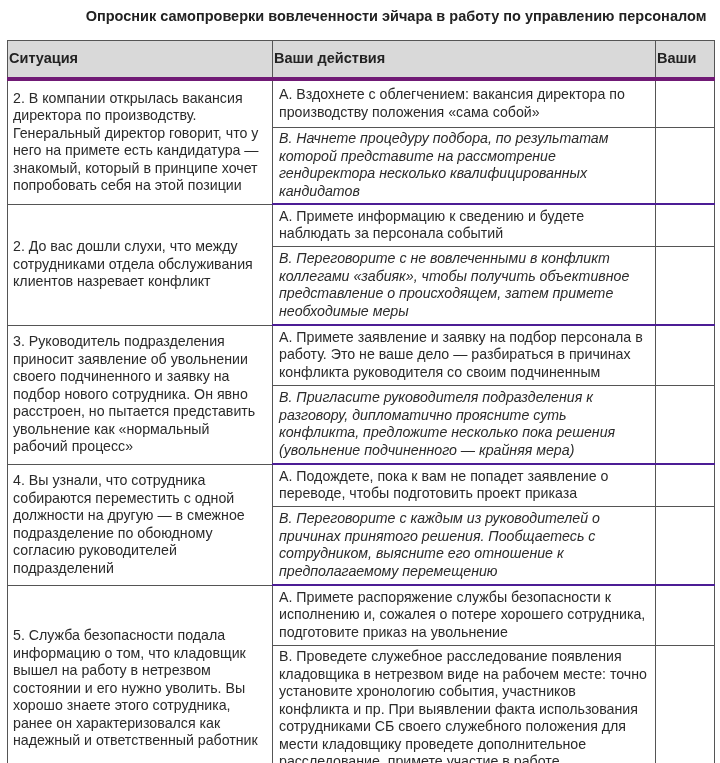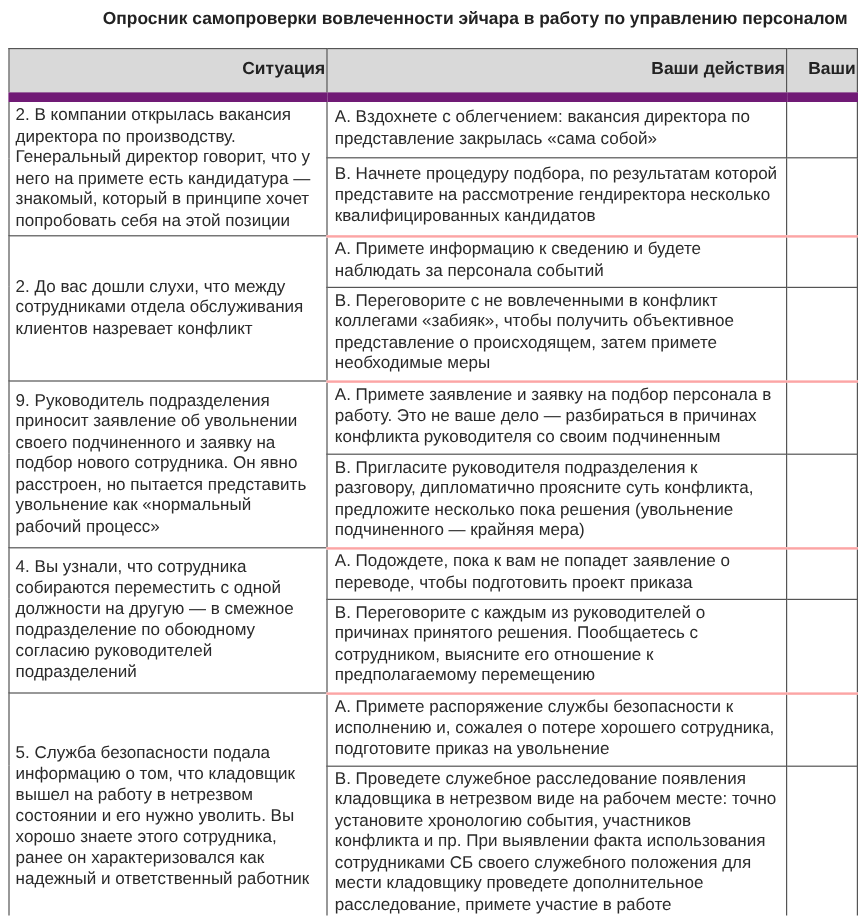--- a/index.html
+++ b/index.html
@@ -25,31 +25,31 @@
     }
     table.q th, table.q td {
       border: 1px solid #555;
       vertical-align: middle;
     }
     table.q th {
       background: #d9d9d9;
       font-weight: bold;
       font-size: 14.5px;
       height: 34px;
-      text-align: right;
+      text-align: left;
       color: #222;
-      border-bottom: 8px solid #701a75;
+      border-bottom: 4px solid #701a75;
     }
     col.c1 { width: 265px; }
     col.c2 { width: 383px; }
     col.c3 { width: 59px; }
     td.sit { padding: 3px 5px 3px 5px; }
     td.act { padding: 2px 6px 3px 6px; vertical-align: top; }
     td.choice { padding: 0; }
-    tr.group-end td { border-bottom: 2px solid #fca5a5; }
+    tr.group-end td { border-bottom: 2px solid #4c1d95; font-style: italic; }
   </style>
 </head>
 <body>
 
 <div class="title">Опросник самопроверки вовлеченности эйчара в работу по управлению персоналом</div>
 
 <table class="q">
   <colgroup>
       <col class="c1">
       <col class="c2">
@@ -59,40 +59,40 @@
     <tr>
       <th>Ситуация</th>
       <th>Ваши действия</th>
       <th>Ваши</th>
     </tr>
   </thead>
   <tbody>
 
     <tr>
       <td class="sit" rowspan="2">2. В компании открылась вакансия директора по производству. Генеральный директор говорит, что у него на примете есть кандидатура — знакомый, который в принципе хочет попробовать себя на этой позиции</td>
-      <td class="act" style="height:41px">А. Вздохнете с облегчением: вакансия директора по представление закрылась «сама собой»</td>
+      <td class="act" style="height:41px">А. Вздохнете с облегчением: вакансия директора по производству положения «сама собой»</td>
       <td class="choice"></td>
     </tr>
     <tr class="group-end">
       <td class="act" style="height:58px">В. Начнете процедуру подбора, по результатам которой представите на рассмотрение гендиректора несколько квалифицированных кандидатов</td>
       <td class="choice"></td>
     </tr>
 
     <tr>
       <td class="sit" rowspan="2">2. До вас дошли слухи, что между сотрудниками отдела обслуживания клиентов назревает конфликт</td>
       <td class="act" style="height:36px">А. Примете информацию к сведению и будете наблюдать за персонала событий</td>
       <td class="choice"></td>
     </tr>
     <tr class="group-end">
       <td class="act" style="height:72px">В. Переговорите с не вовлеченными в конфликт коллегами «забияк», чтобы получить объективное представление о происходящем, затем примете необходимые меры</td>
       <td class="choice"></td>
     </tr>
 
     <tr>
-      <td class="sit" rowspan="2">9. Руководитель подразделения приносит заявление об увольнении своего подчиненного и заявку на подбор нового сотрудника. Он явно расстроен, но пытается представить увольнение как «нормальный рабочий процесс»</td>
+      <td class="sit" rowspan="2">3. Руководитель подразделения приносит заявление об увольнении своего подчиненного и заявку на подбор нового сотрудника. Он явно расстроен, но пытается представить увольнение как «нормальный рабочий процесс»</td>
       <td class="act" style="height:54px">А. Примете заявление и заявку на подбор персонала в работу. Это не ваше дело — разбираться в причинах конфликта руководителя со своим подчиненным</td>
       <td class="choice"></td>
     </tr>
     <tr class="group-end">
       <td class="act" style="height:72px">В. Пригласите руководителя подразделения к разговору, дипломатично проясните суть конфликта, предложите несколько пока решения (увольнение подчиненного — крайняя мера)</td>
       <td class="choice"></td>
     </tr>
 
     <tr>
       <td class="sit" rowspan="2">4. Вы узнали, что сотрудника собираются переместить с одной должности на другую — в смежное подразделение по обоюдному согласию руководителей подразделений</td>

